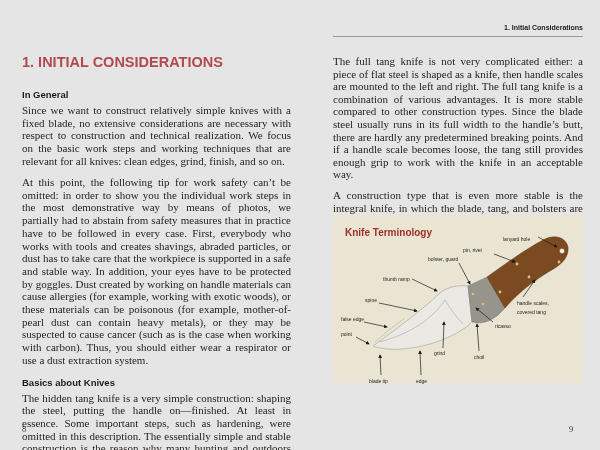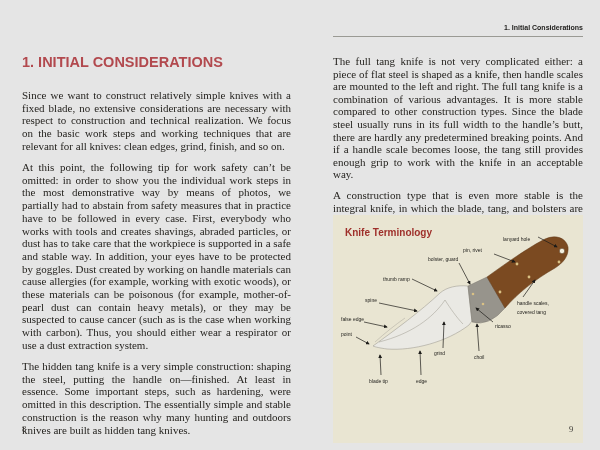--- a/index.html
+++ b/index.html
@@ -13,43 +13,45 @@
            line-height:11px;color:#1d1c1a;margin:0 0 4px 0;}
   .subhead.later{margin-top:10px;}
   .body-text p{margin:0 0 8.5px 0;font-size:11px;line-height:12.7px;text-align:justify;}
   
   .right-col{position:absolute;left:333px;top:24px;width:250px;}
   .running-head{font-family:"Liberation Sans",sans-serif;font-weight:bold;font-size:7px;
                 text-align:right;color:#1d1c1a;padding-bottom:5px;border-bottom:1px solid #9a9a94;}
   .right-col .body-text{margin-top:18px;}
   .right-col .body-text p{font-size:11px;line-height:12.6px;}
   
-  .diagram-box{position:absolute;left:333px;top:215px;width:250px;height:228px;background:#e9e5d2;}
+  .diagram-box{position:absolute;left:333px;top:215px;width:250px;height:168px;background:#e9e5d2;}
   .diagram-box svg{display:block;width:250px;height:188px;}
   .diag-title{font-family:"Liberation Sans",sans-serif;font-weight:bold;font-size:10px;fill:#9e2f2a;}
   .diag-label{font-family:"Liberation Sans",sans-serif;font-size:5px;fill:#24231f;}
   .arrow{stroke:#1c1b18;stroke-width:0.7;fill:none;}
   
   .pagenum{position:absolute;top:424px;font-size:8.5px;color:#3a3834;}
   .pagenum.pn-left{left:22px;}
   .pagenum.pn-right{left:569px;}
 </style>
 </head>
 <body>
 
 <div class="spread">
 
   <section>
     <div class="left-col">
       <h1 class="chapter-title">1. INITIAL CONSIDERATIONS</h1>
 
       <div class="body-text">
+        <h2 class="subhead">In General</h2>
         <p>Since we want to construct relatively simple knives with a fixed blade, no extensive considerations are necessary with respect to construction and technical realization. We focus on the basic work steps and working techniques that are relevant for all knives: clean edges, grind, finish, and so on.</p>
         <p>At this point, the following tip for work safety can’t be omitted: in order to show you the individual work steps in the most demonstrative way by means of photos, we partially had to abstain from safety measures that in practice have to be followed in every case. First, everybody who works with tools and creates shavings, abraded particles, or dust has to take care that the workpiece is supported in a safe and stable way. In addition, your eyes have to be protected by goggles. Dust created by working on handle materials can cause allergies (for example, working with exotic woods), or these materials can be poisonous (for example, mother-of-pearl dust can contain heavy metals), or they may be suspected to cause cancer (such as is the case when working with carbon). Thus, you should either wear a respirator or use a dust extraction system.</p>
 
+        <h2 class="subhead later">Basics about Knives</h2>
         <p>The hidden tang knife is a very simple construction: shaping the steel, putting the handle on—finished. At least in essence. Some important steps, such as hardening, were omitted in this description. The essentially simple and stable construction is the reason why many hunting and outdoors knives are built as hidden tang knives.</p>
       </div>
     </div>
     <div class="pagenum pn-left">8</div>
   </section>
 
   <section>
     <div class="right-col">
       <div class="running-head">1. Initial Considerations</div>
       <div class="body-text">

